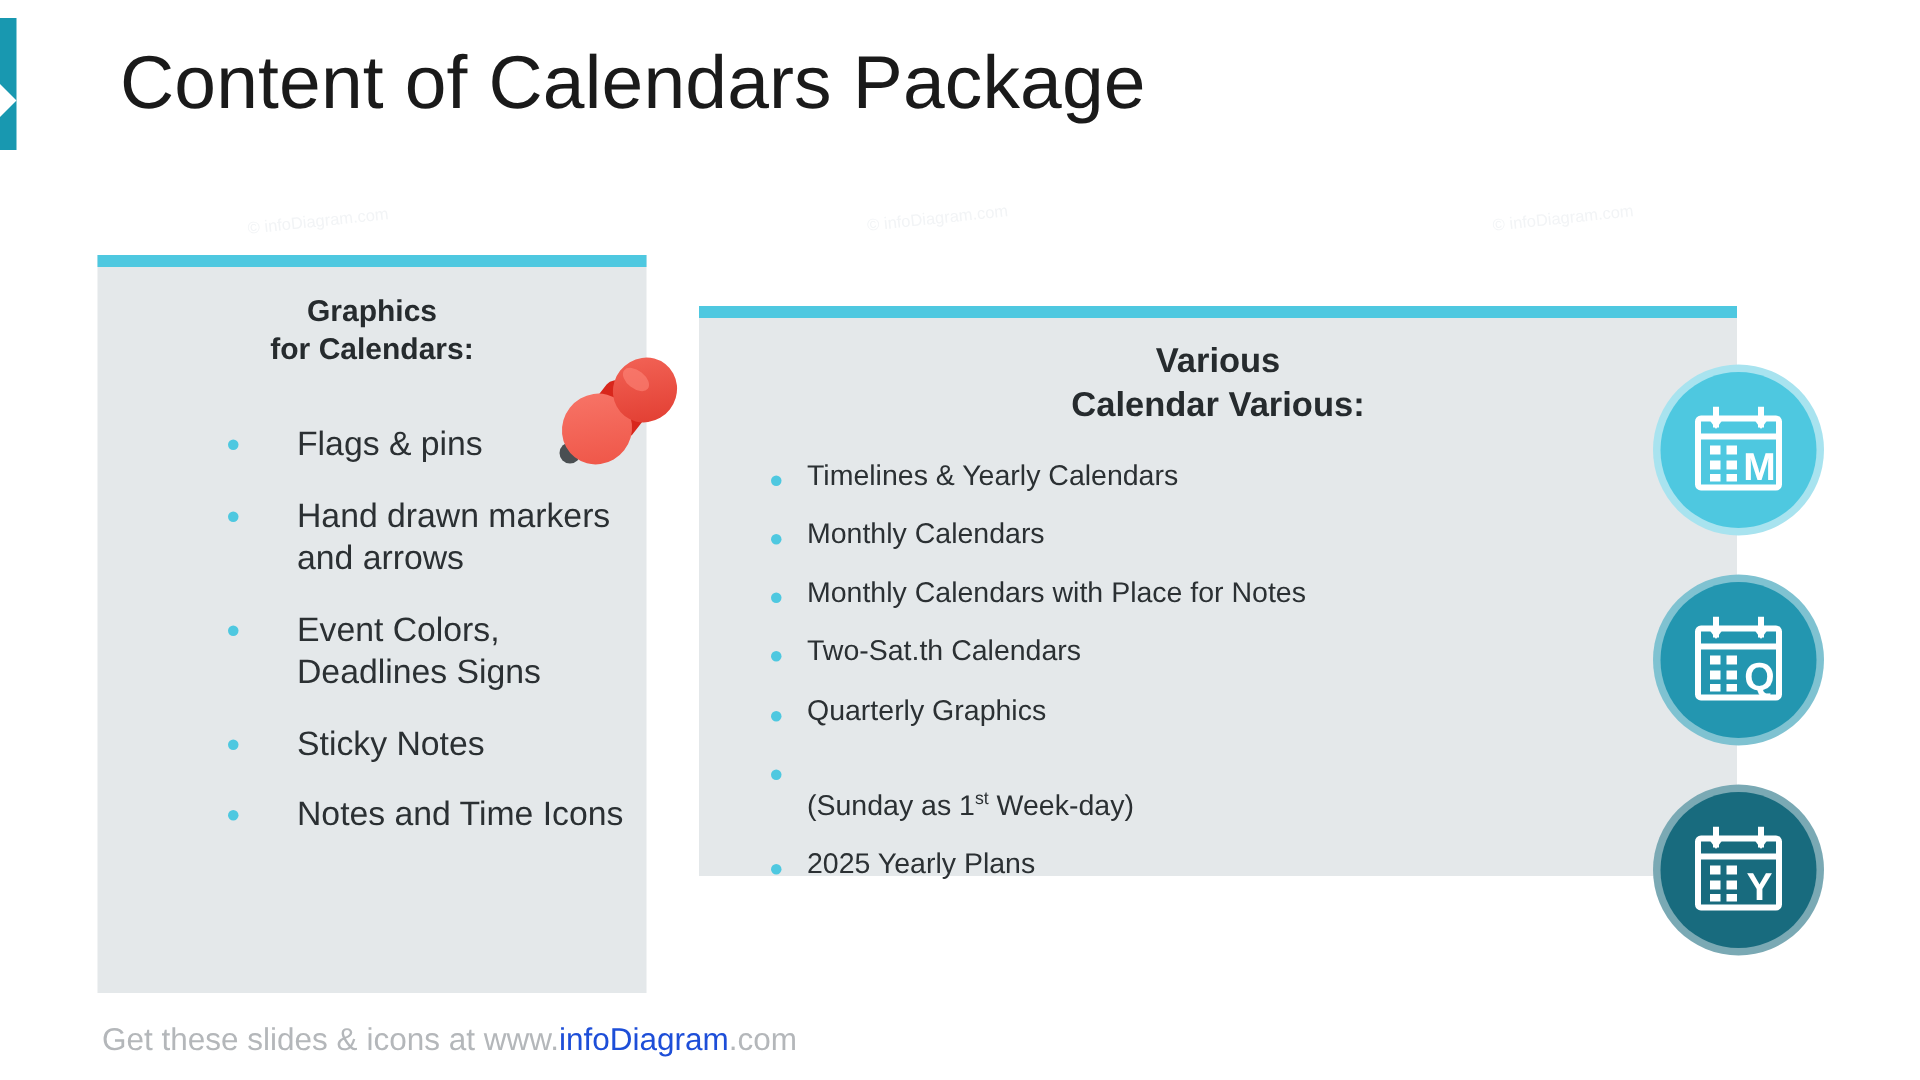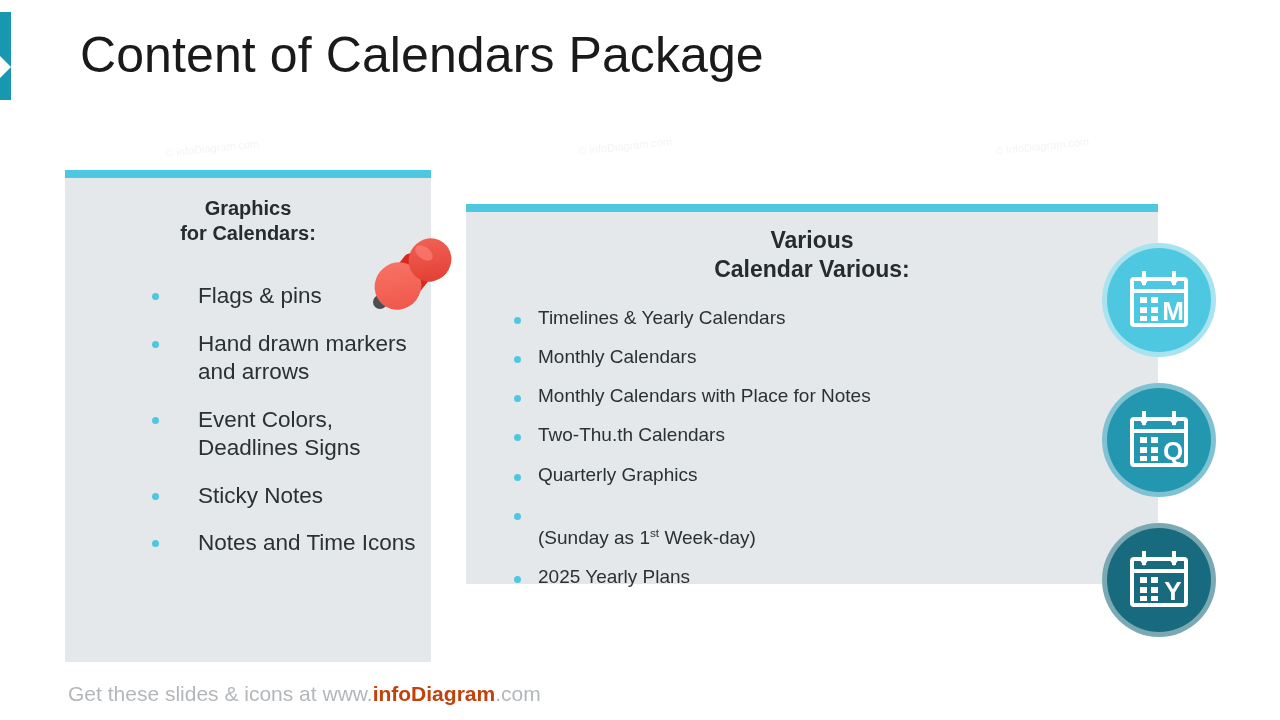--- a/index.html
+++ b/index.html
@@ -139,21 +139,21 @@
 
   
   #footer {
     position: absolute;
     left: 68px; top: 682px;
     font-size: 21px;
     color: #b4b7ba;
     font-weight: 300;
     white-space: nowrap;
   }
-  #footer b { color: #c2410c; font-weight: bold; }
+  #footer b { color: #1d4ed8; font-weight: normal; }
 
   
   .watermark {
     position: absolute;
     font-size: 11px;
     color: #f2f4f6;
     white-space: nowrap;
     transform: rotate(-6deg);
     pointer-events: none;
     font-family: "Liberation Sans", sans-serif;
@@ -223,21 +223,21 @@
     <li>
       <span class="dot"></span>
       <span class="txt">Monthly Calendars</span>
     </li>
     <li>
       <span class="dot"></span>
       <span class="txt">Monthly Calendars with Place for Notes</span>
     </li>
     <li>
       <span class="dot"></span>
-      <span class="txt">Two-Thu.th Calendars</span>
+      <span class="txt">Two-Sat.th Calendars</span>
     </li>
     <li>
       <span class="dot"></span>
       <span class="txt">Quarterly Graphics</span>
     </li>
     <li>
       <span class="dot"></span>
       <span class="txt">
         <br>
         <span>(Sunday as 1</span><sup class="ord">st</sup><span> Week-day)</span>

